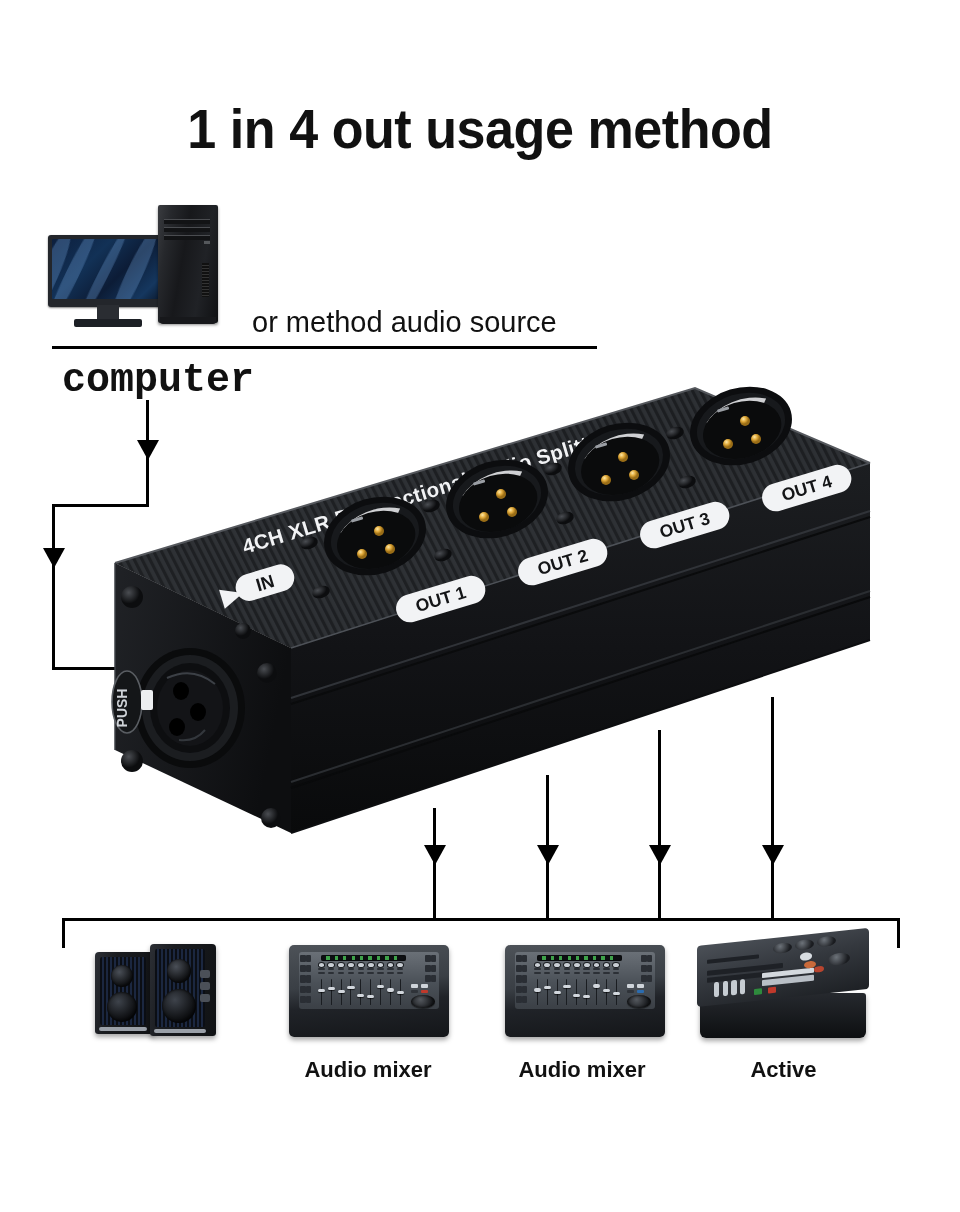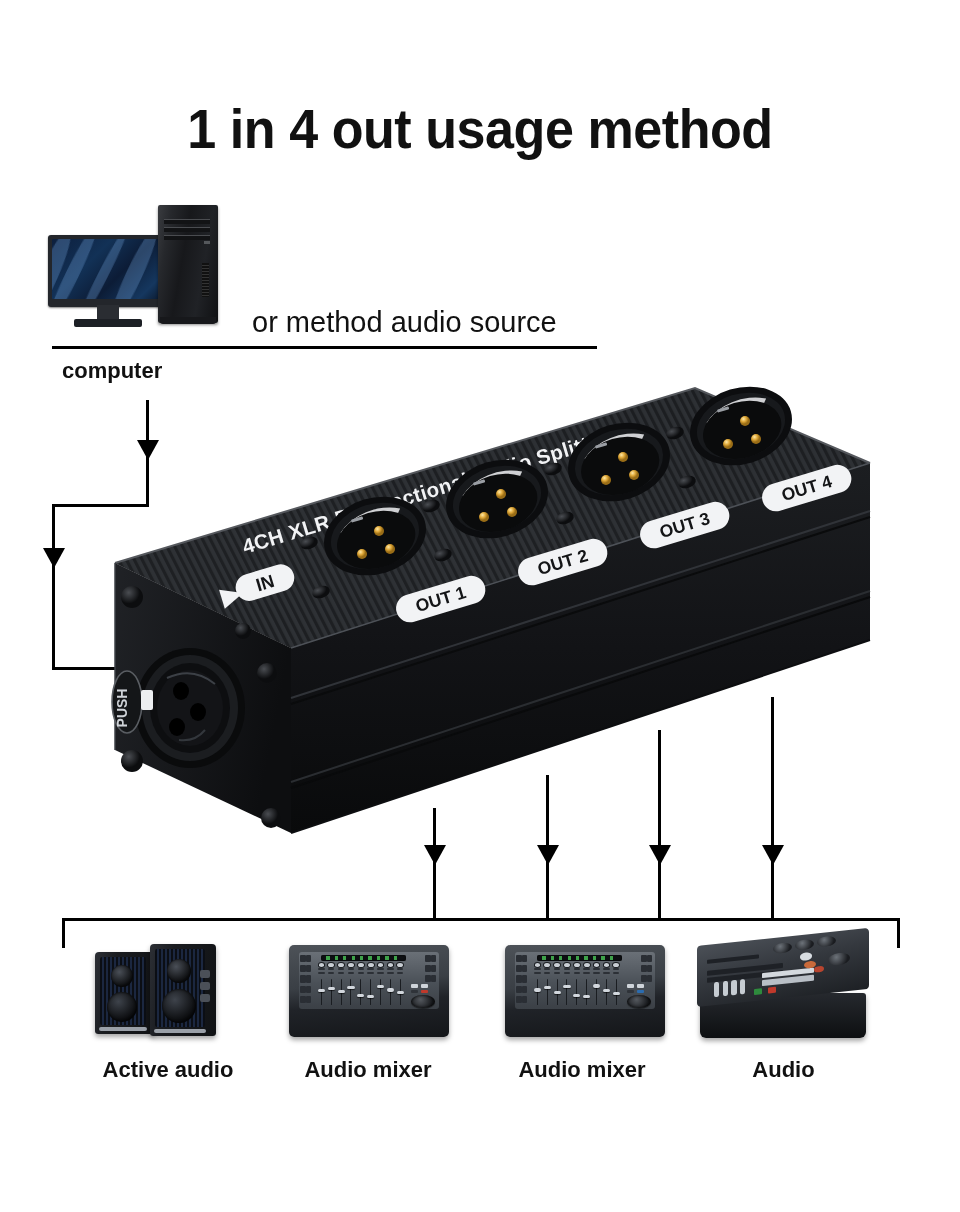--- a/index.html
+++ b/index.html
@@ -136,21 +136,21 @@
       <div class="led"></div>
       <div class="vent"></div>
     </div>
     <div class="tower-foot"></div>
   </div>
 
   <div class="lbl-plain" style="left:252px;top:306px;font-size:29px;">or method audio source</div>
 
   <div class="hline" style="left:52px;top:346px;width:545px;"></div>
 
-  <div class="lbl" style="left:62px;top:358px;font-size:22px;">computer</div>
+  <div class="lbl" style="left:62px;top:358px;font-size:40px;font-family:Liberation Mono, monospace;">computer</div>
 
   <div class="vline" style="left:146px;top:400px;height:62px;"></div>
   <div class="arrowhead" style="left:137px;top:440px;"></div>
   <div class="vline" style="left:146px;top:458px;height:49px;"></div>
   <div class="hline" style="left:52px;top:504px;width:97px;"></div>
   <div class="vline" style="left:52px;top:504px;height:68px;"></div>
   <div class="arrowhead" style="left:43px;top:548px;"></div>
   <div class="vline" style="left:52px;top:566px;height:104px;"></div>
   <div class="hline" style="left:52px;top:667px;width:88px;"></div>
 
@@ -584,25 +584,24 @@
       <div class="sw-tbar" style="left:25%;top:62%;width:3%;height:26%;"></div>
       <div class="sw-cbtn" style="left:33%;top:80%;width:5%;height:10%;background:#2e8b3d;"></div>
       <div class="sw-cbtn" style="left:41%;top:80%;width:5%;height:10%;background:#c0392b;"></div>
       <div class="sw-cbtn" style="left:62%;top:44%;width:7%;height:12%;background:#c96a3a;border-radius:50%;"></div>
       <div class="sw-cbtn" style="left:68%;top:54%;width:6%;height:11%;background:#b8452f;border-radius:50%;"></div>
       <div class="sw-cbtn" style="left:60%;top:30%;width:7%;height:12%;background:#d8dde2;border-radius:50%;"></div>
     </div>
   </div>
 
   <div class="cap-lbl" style="left:78px;top:1055px;width:180px;">
-    <div>Active audio</div>
   </div>
   <div class="cap-lbl" style="left:278px;top:1055px;width:180px;">
     <div>Audio mixer</div>
   </div>
   <div class="cap-lbl" style="left:492px;top:1055px;width:180px;">
     <div>Audio mixer</div>
   </div>
   <div class="cap-lbl" style="left:696px;top:1055px;width:175px;">
-    <div>Audio</div>
+    <div>Active</div>
   </div>
 
 </div>
 
 </body></html>

